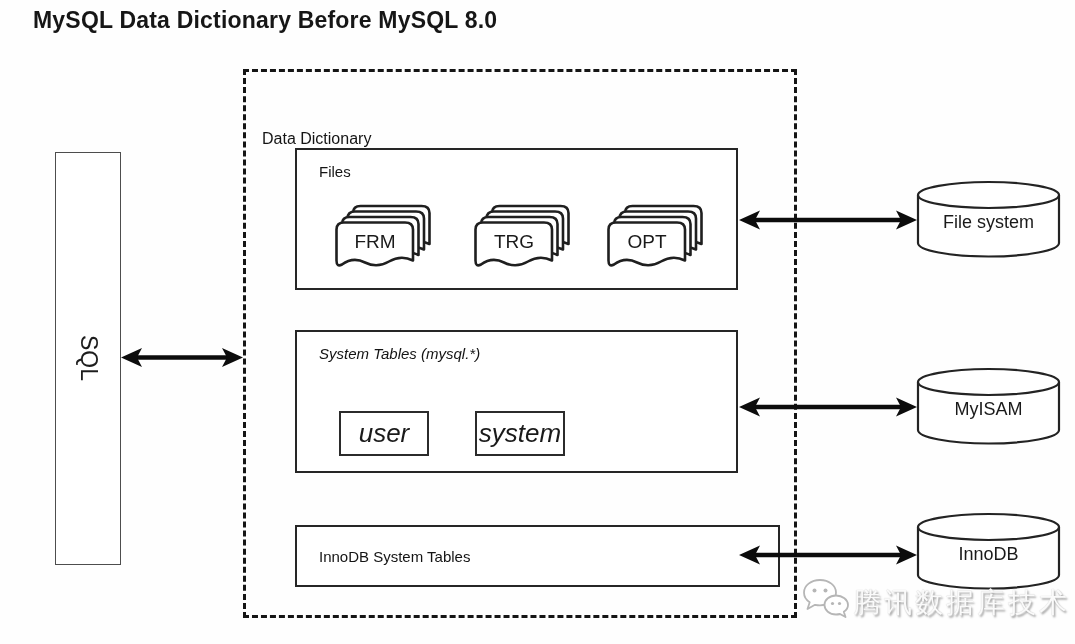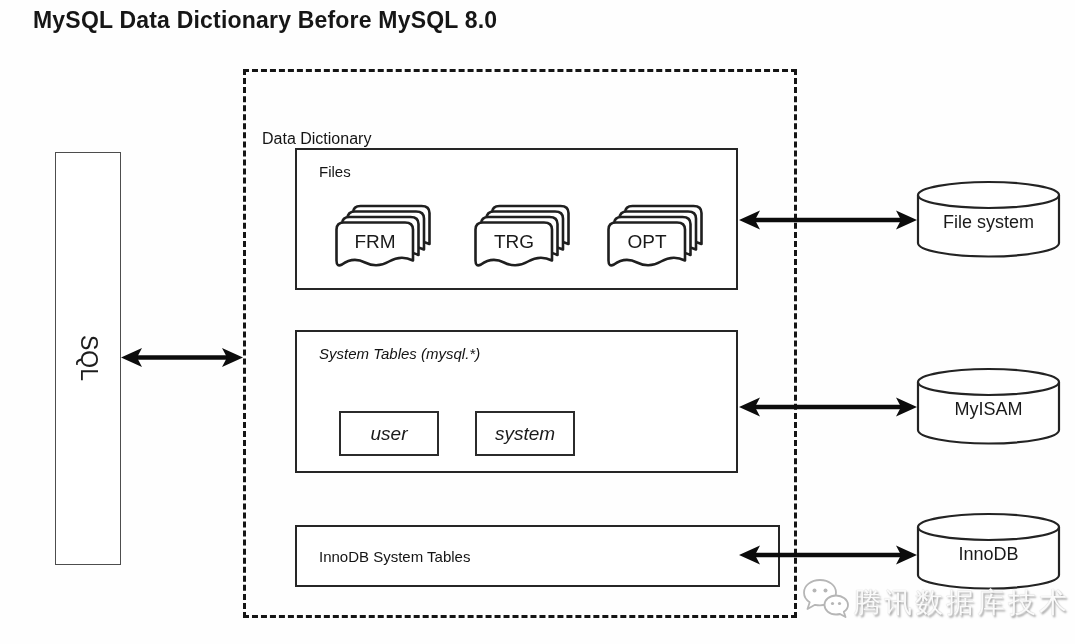--- a/index.html
+++ b/index.html
@@ -64,26 +64,26 @@
   .box-label   { left: 22px; top: 13px; font-size: 15px; color: #141414; }
   .innodb-box .box-label { position: static; margin-left: 22px; }
 
   .doc-stack { width: 97px; height: 74px; top: 52px; }
   .doc-stack.s0 { left: 38px; }
   .doc-stack.s1 { left: 177px; }
   .doc-stack.s2 { left: 310px; }
 
   .mini-table {
     top: 79px;
-    width: 100px; height: 45px;
+    width: 90px; height: 45px;
     border: 2px solid #2b2b2b;
     background: #ffffff;
     box-sizing: border-box;
     display: flex; align-items: center; justify-content: center;
-    font-size: 19px;
+    font-size: 26px;
   }
   .mini-table.t0 { left: 42px; }
   .mini-table.t1 { left: 178px; }
   .mini-table.t2 { left: 310px; }
 
   .cylinder { width: 145px; height: 82px; }
   .cyl-0 { left: 916px; top: 180px; }
   .cyl-1 { left: 916px; top: 367px; }
   .cyl-2 { left: 916px; top: 512px; }
 

